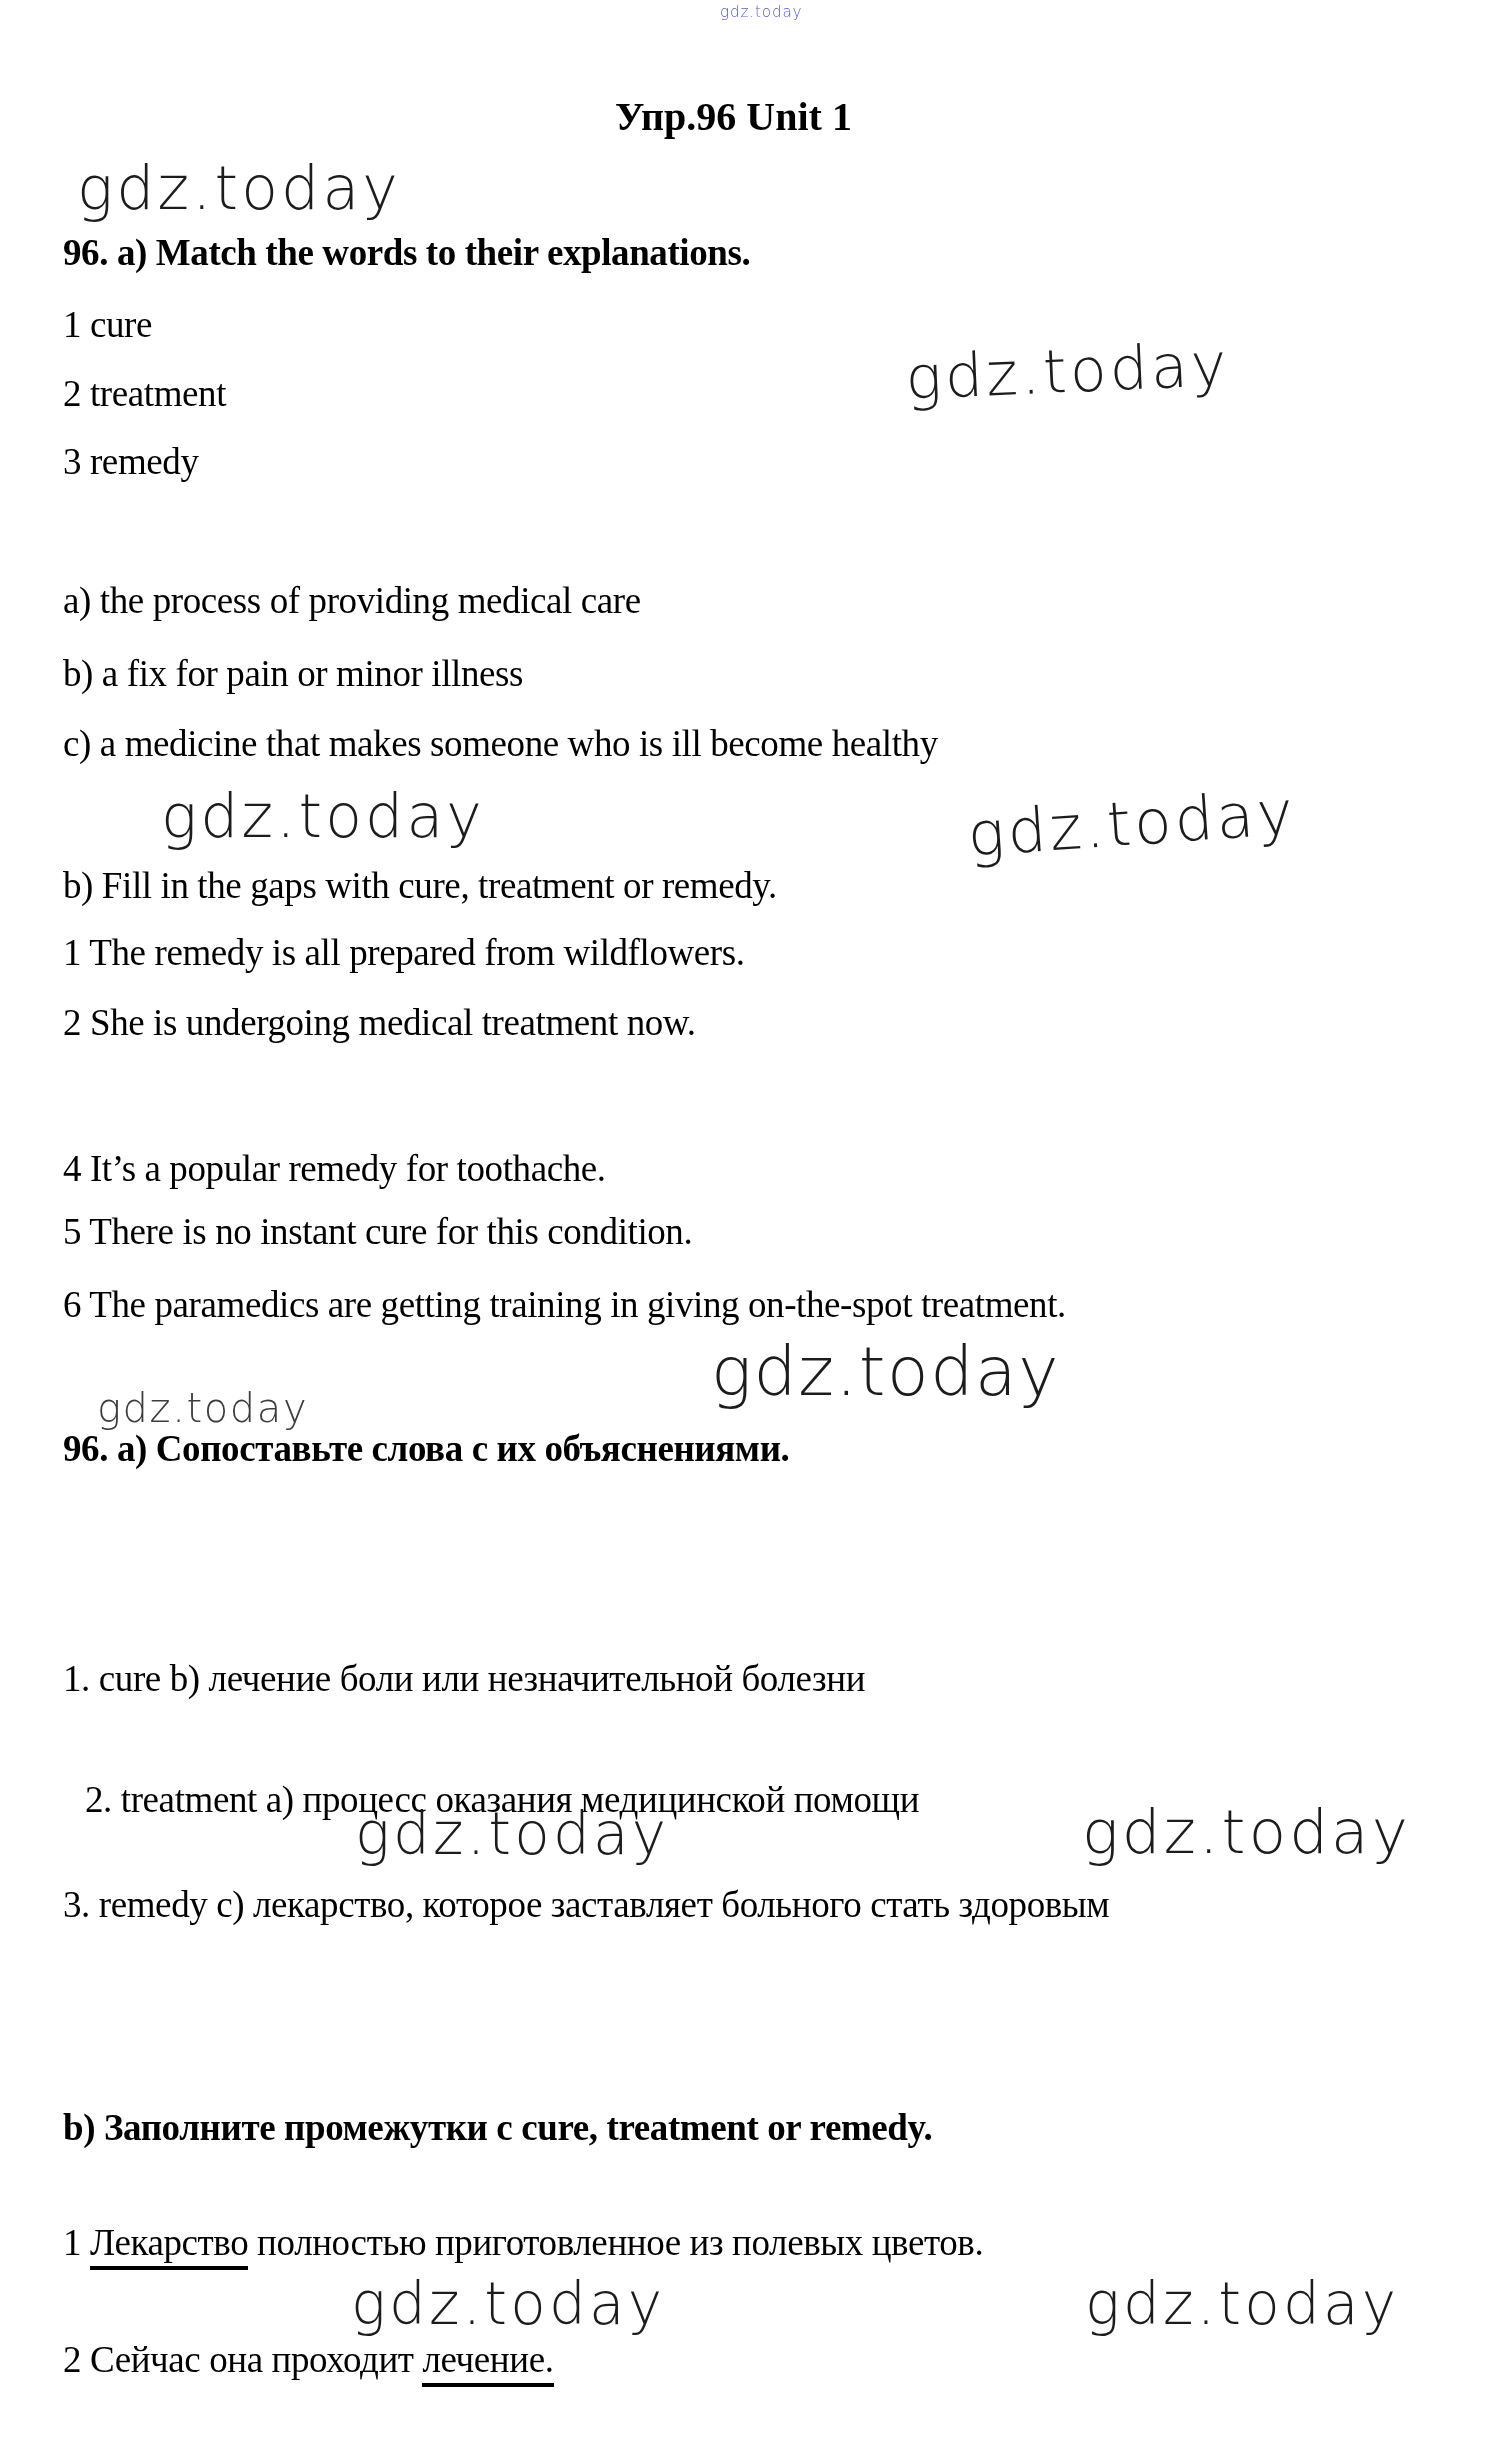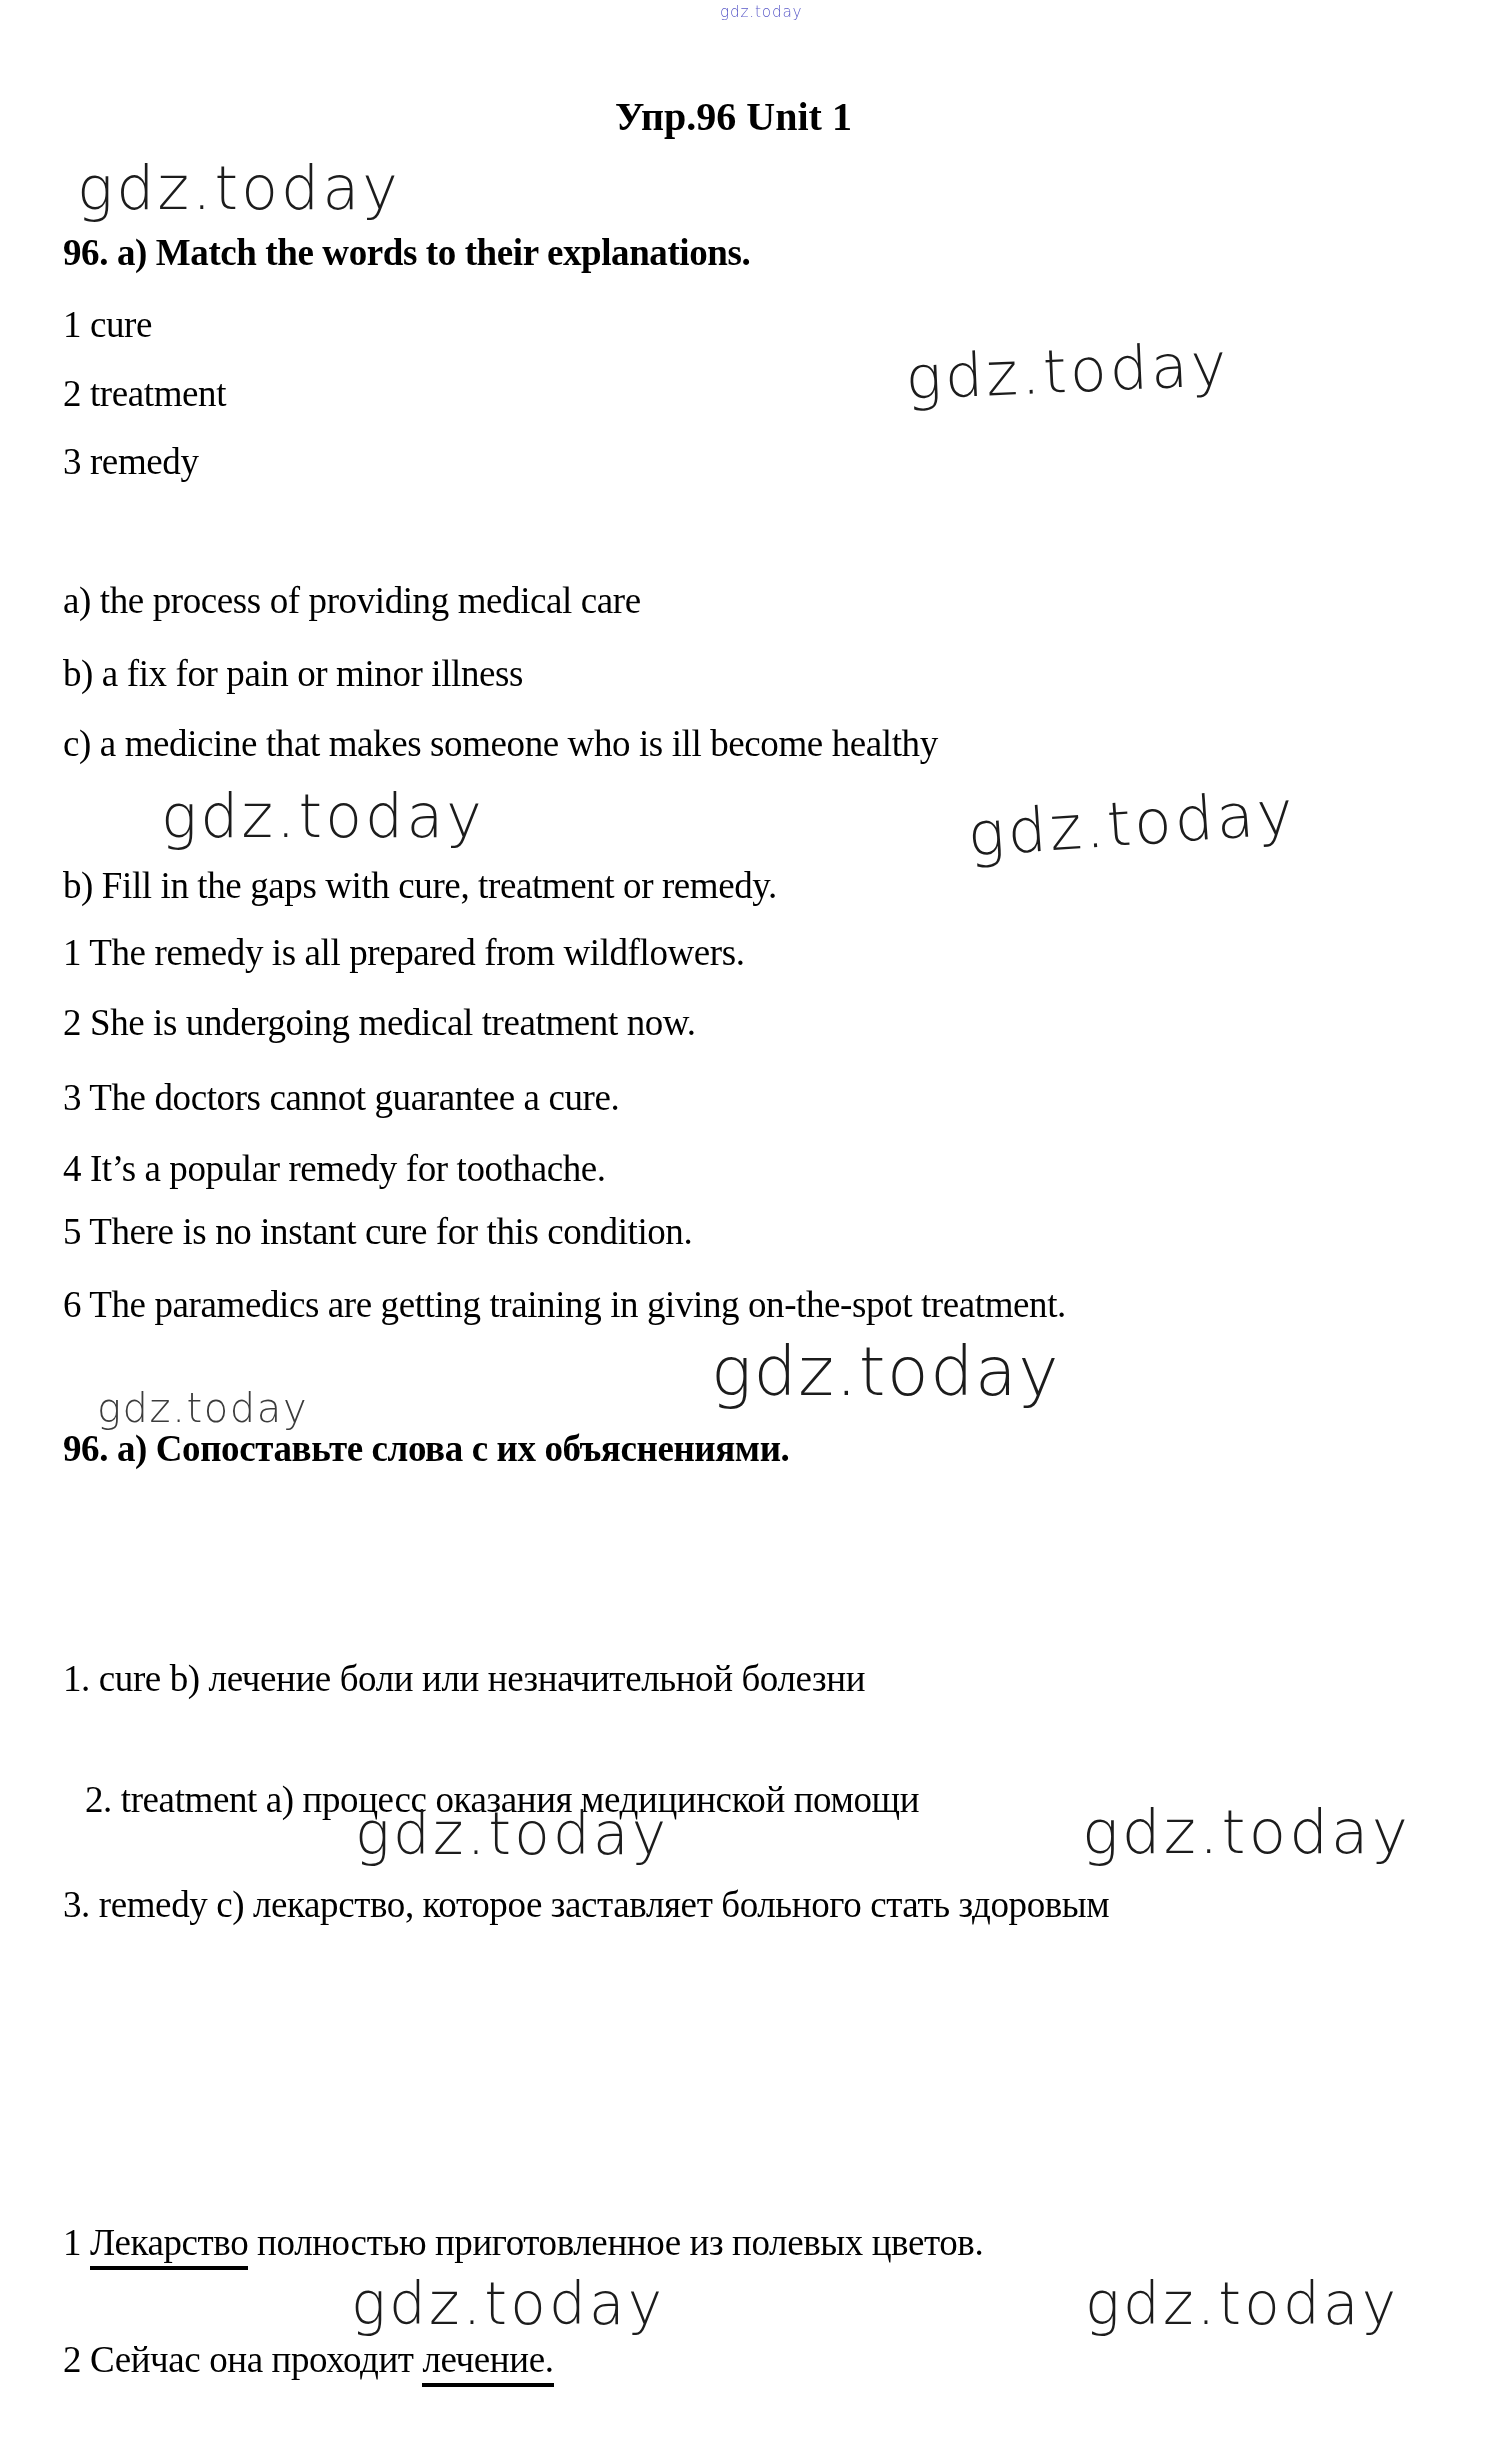--- a/index.html
+++ b/index.html
@@ -74,38 +74,38 @@
   <div class="line" style="top:654px;">b) a fix for pain or minor illness</div>
   <div class="line" style="top:724px;">c) a medicine that makes someone who is ill become healthy</div>
 
   <div class="wm" style="left:161px;top:786px;font-size:60px;">gdz.today</div>
   <div class="wm" style="left:970px;top:804px;font-size:61px;transform:rotate(-4deg);transform-origin:left bottom;">gdz.today</div>
 
   <div class="line" style="top:866px;">b) Fill in the gaps with cure, treatment or remedy.</div>
 
   <div class="line" style="top:933px;">1 The remedy is all prepared from wildflowers.</div>
   <div class="line" style="top:1003px;">2 She is undergoing medical treatment now.</div>
-  <div class="line" style="top:1078px;">3 The doctors cannot guarantee a cure.</div>
   <div class="line" style="top:1149px;">4 It’s a popular remedy for toothache.</div>
   <div class="line" style="top:1212px;">5 There is no instant cure for this condition.</div>
   <div class="line" style="top:1285px;">6 The paramedics are getting training in giving on-the-spot treatment.</div>
 
   <div class="wm" style="left:711px;top:1338px;font-size:68px;letter-spacing:1.6px;">gdz.today</div>
   <div class="wm" style="left:97px;top:1388px;font-size:40px;letter-spacing:1.6px;color:#3c3c3c;">gdz.today</div>
 
   <div class="line bold" style="top:1429px;">96. а) Сопоставьте слова с их объяснениями.</div>
 
   <div class="line" style="top:1659px;">1. cure b) лечение боли или незначительной болезни</div>
   <div class="line" style="top:1780px;margin-left:22px;">2. treatment а) процесс оказания медицинской помощи</div>
 
   <div class="wm" style="left:355px;top:1805px;font-size:58px;">gdz.today</div>
   <div class="wm" style="left:1082px;top:1801px;font-size:61px;">gdz.today</div>
 
   <div class="line" style="top:1885px;">3. remedy c) лекарство, которое заставляет больного стать здоровым</div>
 
+  <div class="line bold" style="top:2108px;">b) Заполните промежутки с cure, treatment or remedy.</div>
 
   <div class="line" style="top:2223px;"><span>1 </span><span class="ul">Лекарство</span><span> полностью приготовленное из полевых цветов.</span></div>
 
   <div class="wm" style="left:351px;top:2275px;font-size:58px;">gdz.today</div>
   <div class="wm" style="left:1085px;top:2275px;font-size:58px;">gdz.today</div>
 
   <div class="line" style="top:2340px;"><span>2 Сейчас она проходит </span><span class="ul">лечение.</span></div>
 
 </div>
 

